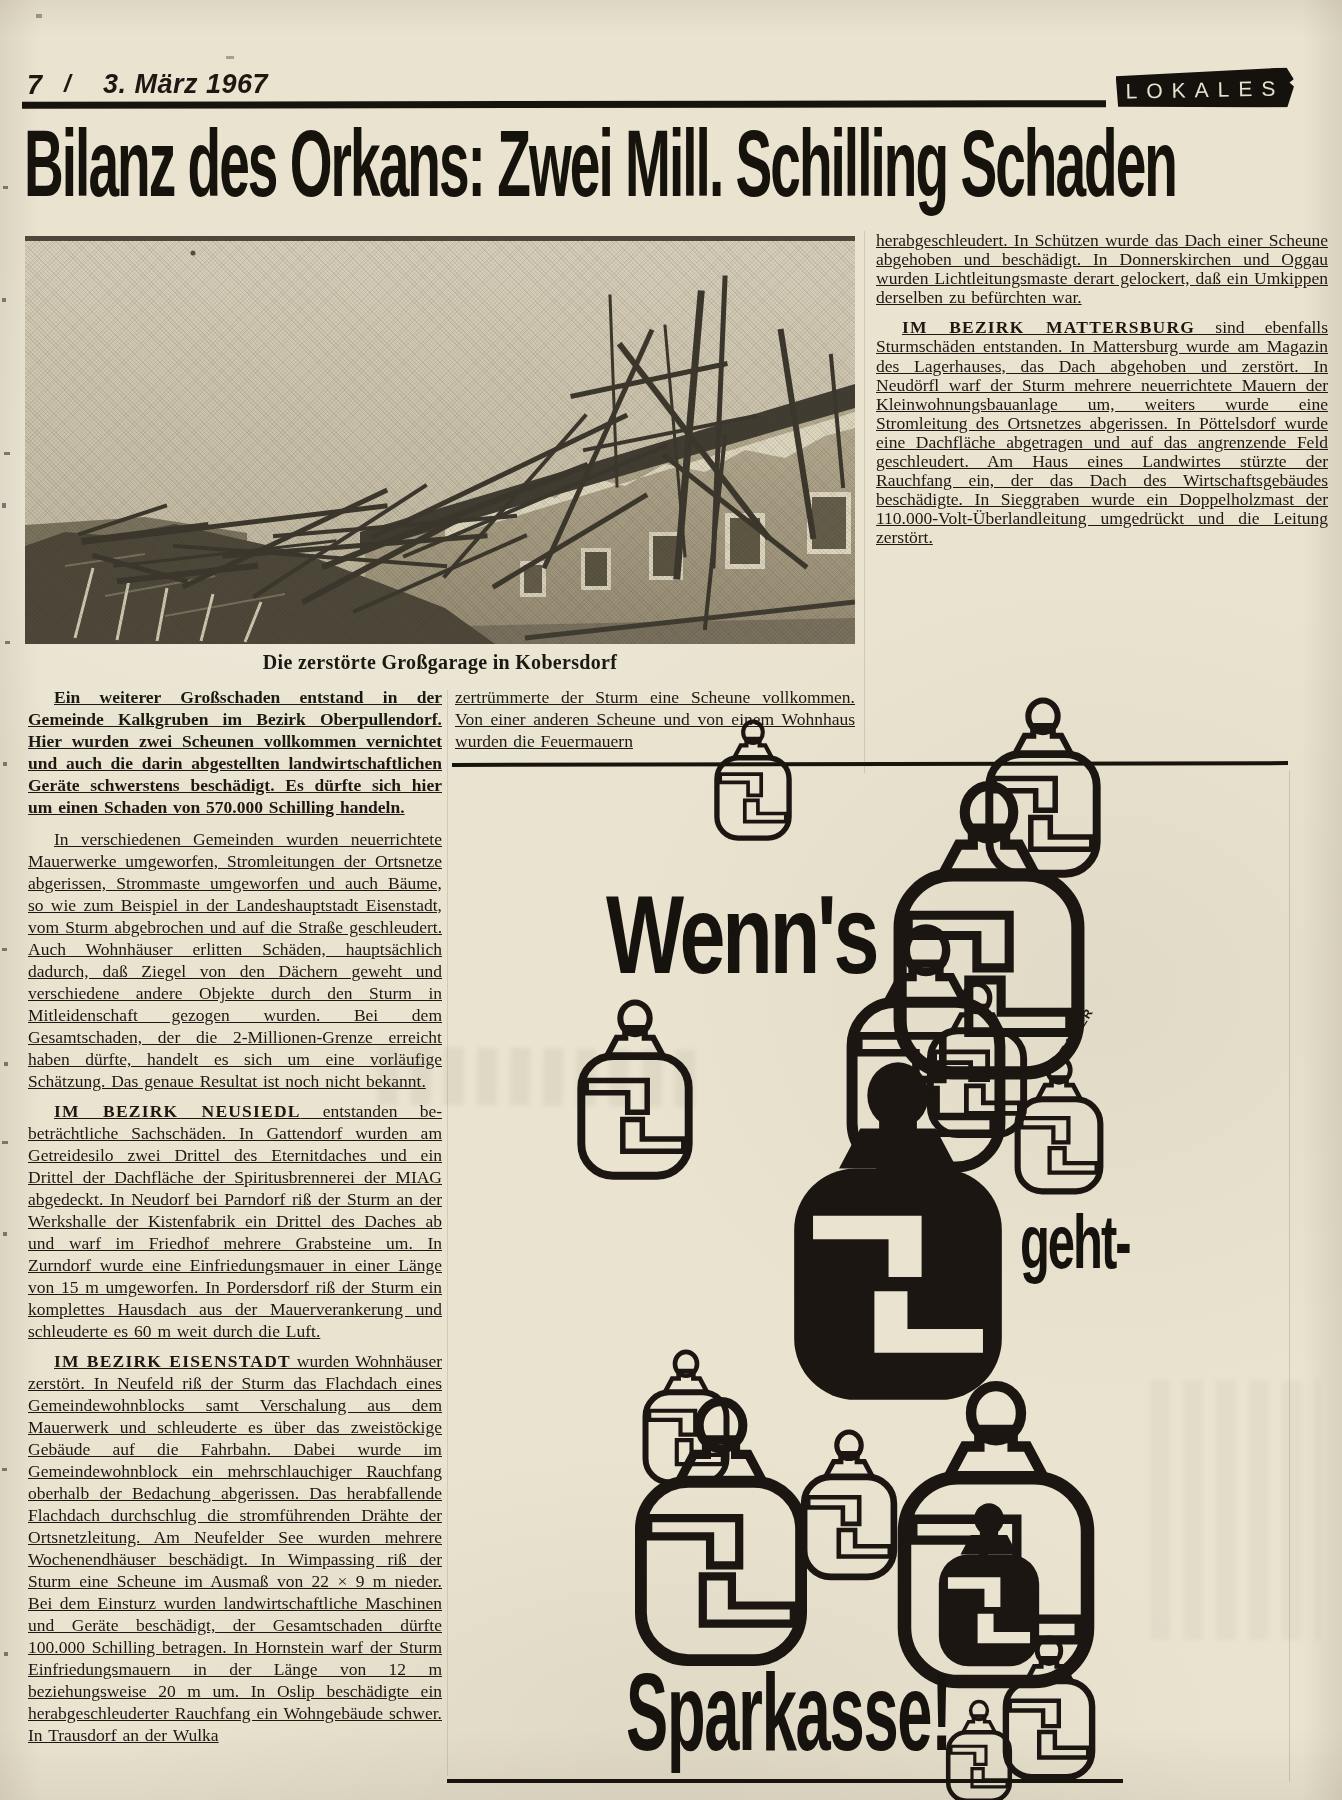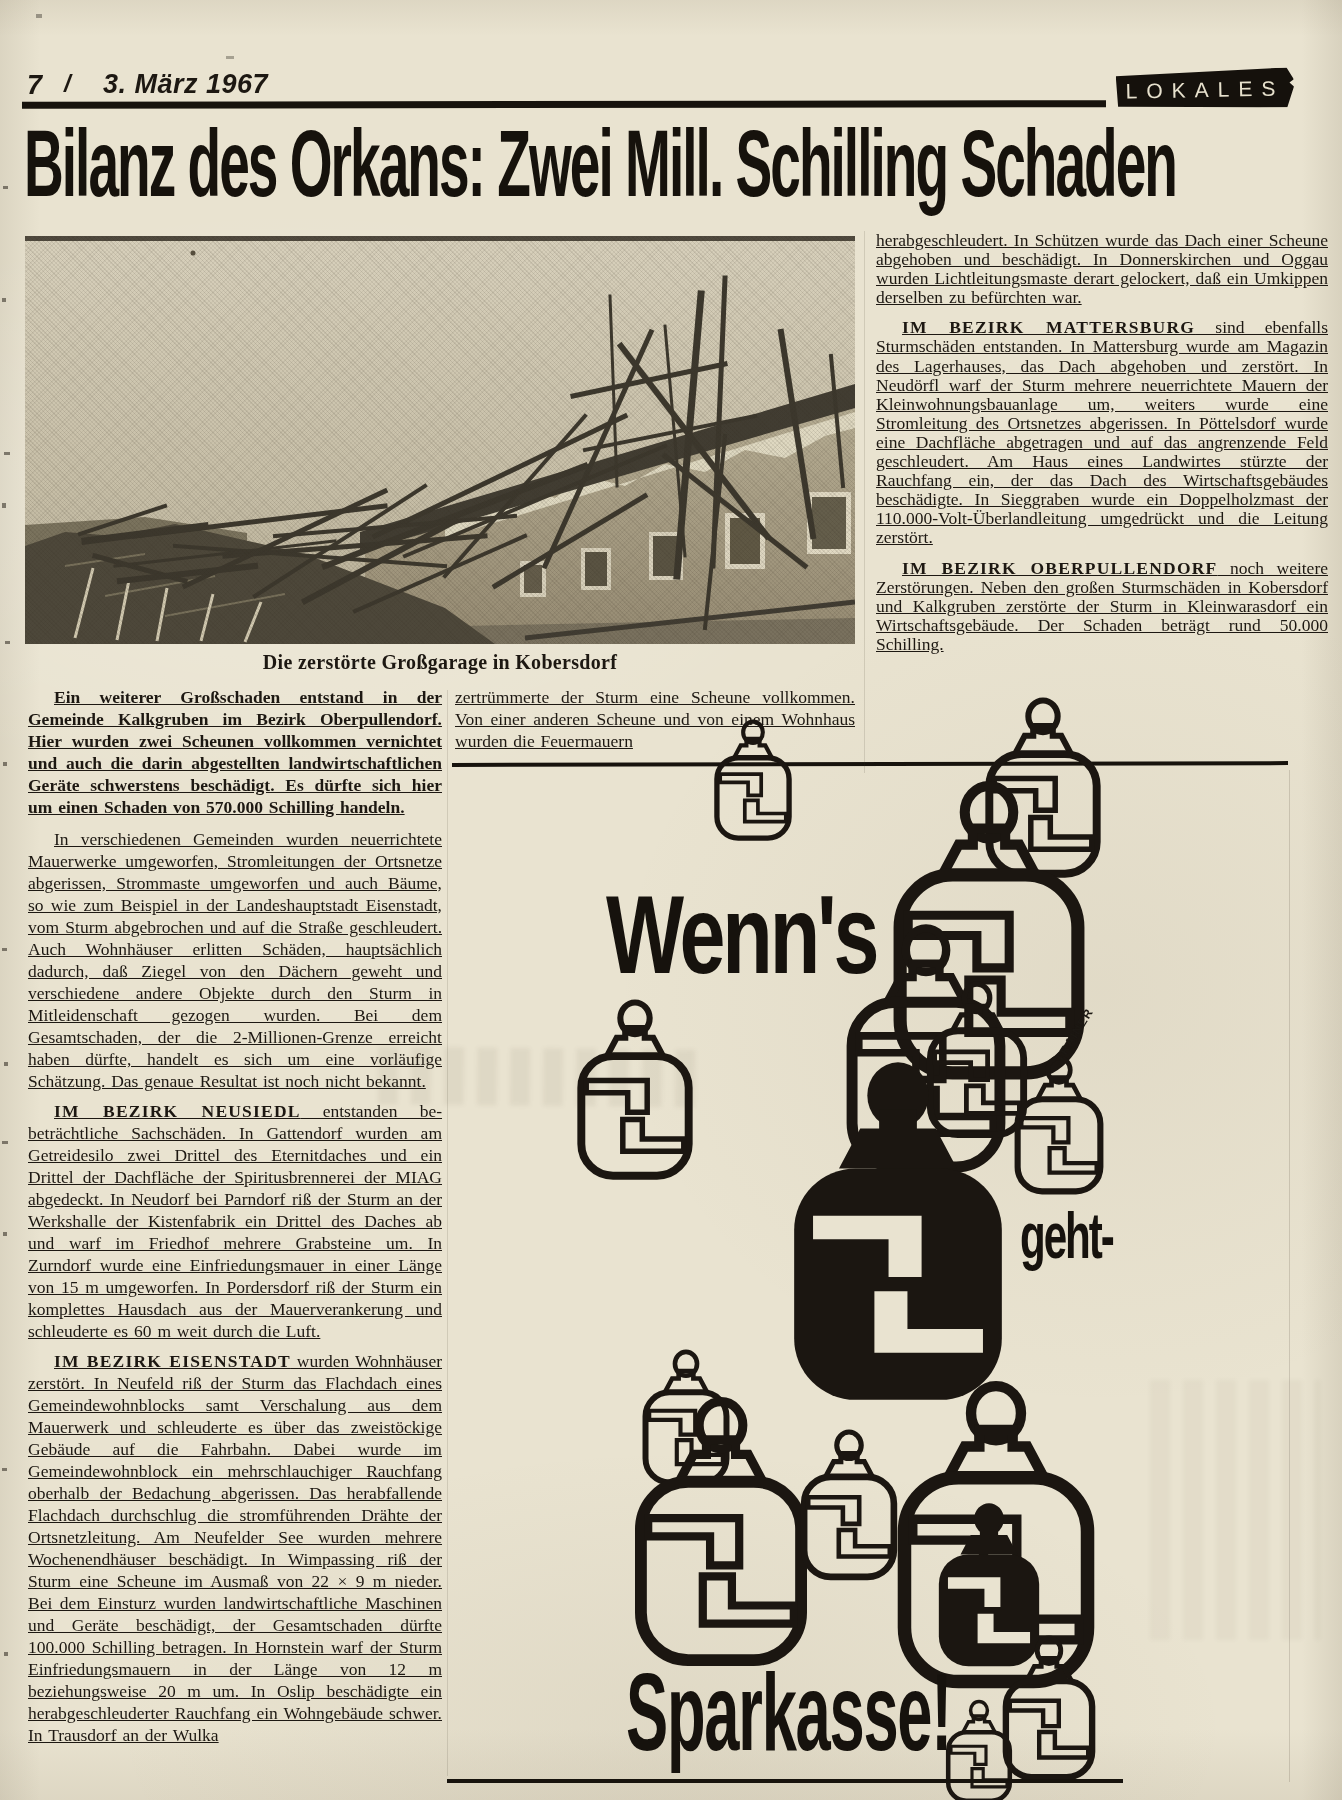--- a/index.html
+++ b/index.html
@@ -64,21 +64,21 @@
 
   .crease{background:rgba(60,50,35,.14); width:1px;}
 
   
   .ad-word{position:absolute; font-family:"Liberation Sans","DejaVu Sans",sans-serif;
     font-weight:bold; color:#16120d; line-height:.95;}
   #ad-wenns{left:606px; top:882px; font-size:106px;}
   #ad-wenns .cond{transform:scaleX(.78) scaleY(1.05); letter-spacing:-4px;}
   #ad-umgeld{left:566px; top:1206px; font-size:94px;}
   #ad-umgeld .cond{transform:scaleX(.66) scaleY(1.05); letter-spacing:-3px;}
-  #ad-geht{left:1020px; top:1206px; font-size:62px;}
+  #ad-geht{left:1020px; top:1206px; font-size:72px;}
   #ad-geht .cond{transform:scaleX(.68) scaleY(1.05); letter-spacing:-3px;}
   #ad-sparkasse{left:626px; top:1660px; font-size:102px;}
   #ad-sparkasse .cond{transform:scaleX(.62) scaleY(1.08); letter-spacing:-2px;}
   #ad-signature{left:1044px; top:1028px; font-family:"Liberation Sans",sans-serif; font-weight:bold;
     font-size:12px; letter-spacing:1px; transform:rotate(-58deg); color:#1c1813; text-transform:uppercase;}
 
   .sk{position:absolute; color:#1b1611; overflow:visible;}
 
   .speck{position:absolute; background:#2b261d; opacity:.55;}
   .smudge{position:absolute; filter:blur(2px); opacity:.55; pointer-events:none;
@@ -205,21 +205,20 @@
         <line x1="585" y1="60" x2="592" y2="250" stroke-width="3"></line>
       </g>
     </svg>
   </div>
   <div class="abs" id="halftone"></div>
   <div class="abs" id="caption">Die zerstörte Großgarage in Kobersdorf</div>
 
   <div class="col" id="col-right">
     <p><span>herabgeschleudert. In Schützen wurde das Dach einer Scheune abgehoben und beschädigt. In Donnerskirchen und Oggau wurden Lichtleitungsmaste derart gelockert, daß ein Umkippen derselben zu befürchten war.</span></p>
     <p class="ind"><b class="lead-in">IM BEZIRK MATTERSBURG</b><span> sind ebenfalls Sturmschäden entstanden. In Mattersburg wurde am Magazin des Lagerhauses, das Dach abgehoben und zerstört. In Neudörfl warf der Sturm mehrere neuerrichtete Mauern der Kleinwohnungsbauanlage um, weiters wurde eine Stromleitung des Ortsnetzes abgerissen. In Pöttelsdorf wurde eine Dachfläche abgetragen und auf das angrenzende Feld geschleudert. Am Haus eines Landwirtes stürzte der Rauchfang ein, der das Dach des Wirtschaftsgebäudes beschädigte. In Sieggraben wurde ein Doppelholzmast der 110.000-Volt-Überlandleitung umgedrückt und die Leitung zerstört.</span></p>
-    <p class="ind"><b class="lead-in">IM BEZIRK OBERPULLENDORF</b><span> noch weitere Zerstörungen. Neben den großen Sturmschäden in Kobersdorf und Kalkgruben zerstörte der Sturm in Kleinwarasdorf ein Wirtschaftsgebäude. Der Schaden beträgt rund 50.000 Schilling.</span></p>
   </div>
 
   <div class="col" id="col-left">
     <p class="ind bold-para"><span>Ein weiterer Großschaden entstand in der Gemeinde Kalkgruben im Bezirk Oberpullendorf. Hier wurden zwei Scheunen vollkommen vernichtet und auch die darin abgestellten landwirtschaftlichen Geräte schwerstens beschädigt. Es dürfte sich hier um einen Schaden von 570.000 Schilling handeln.</span></p>
     <p class="ind"><span>In verschiedenen Gemeinden wurden neuerrichtete Mauerwerke umgeworfen, Stromleitungen der Ortsnetze abgerissen, Strommaste umgeworfen und auch Bäume, so wie zum Beispiel in der Landeshauptstadt Eisenstadt, vom Sturm abgebrochen und auf die Straße geschleudert. Auch Wohnhäuser erlitten Schäden, hauptsächlich dadurch, daß Ziegel von den Dächern geweht und verschiedene andere Objekte durch den Sturm in Mitleidenschaft gezogen wurden. Bei dem Gesamtschaden, der die 2-Millionen-Grenze erreicht haben dürfte, handelt es sich um eine vorläufige Schätzung. Das genaue Resultat ist noch nicht bekannt.</span></p>
     <p class="ind"><b class="lead-in">IM BEZIRK NEUSIEDL</b><span> entstanden be-beträchtliche Sachschäden. In Gattendorf wurden am Getreidesilo zwei Drittel des Eternitdaches und ein Drittel der Dachfläche der Spiritusbrennerei der MIAG abgedeckt. In Neudorf bei Parndorf riß der Sturm an der Werkshalle der Kistenfabrik ein Drittel des Daches ab und warf im Friedhof mehrere Grabsteine um. In Zurndorf wurde eine Einfriedungsmauer in einer Länge von 15 m umgeworfen. In Pordersdorf riß der Sturm ein komplettes Hausdach aus der Mauerverankerung und schleuderte es 60 m weit durch die Luft.</span></p>
     <p class="ind"><b class="lead-in">IM BEZIRK EISENSTADT</b><span> wurden Wohnhäuser zerstört. In Neufeld riß der Sturm das Flachdach eines Gemeindewohnblocks samt Verschalung aus dem Mauerwerk und schleuderte es über das zweistöckige Gebäude auf die Fahrbahn. Dabei wurde im Gemeindewohnblock ein mehrschlauchiger Rauchfang oberhalb der Bedachung abgerissen. Das herabfallende Flachdach durchschlug die stromführenden Drähte der Ortsnetzleitung. Am Neufelder See wurden mehrere Wochenendhäuser beschädigt. In Wimpassing riß der Sturm eine Scheune im Ausmaß von 22 × 9 m nieder. Bei dem Einsturz wurden landwirtschaftliche Maschinen und Geräte beschädigt, der Gesamtschaden dürfte 100.000 Schilling betragen. In Hornstein warf der Sturm Einfriedungsmauern in der Länge von 12 m beziehungsweise 20 m um. In Oslip beschädigte ein herabgeschleuderter Rauchfang ein Wohngebäude schwer. In Trausdorf an der Wulka</span></p>
   </div>
 
   <div class="col" id="col-mid">

